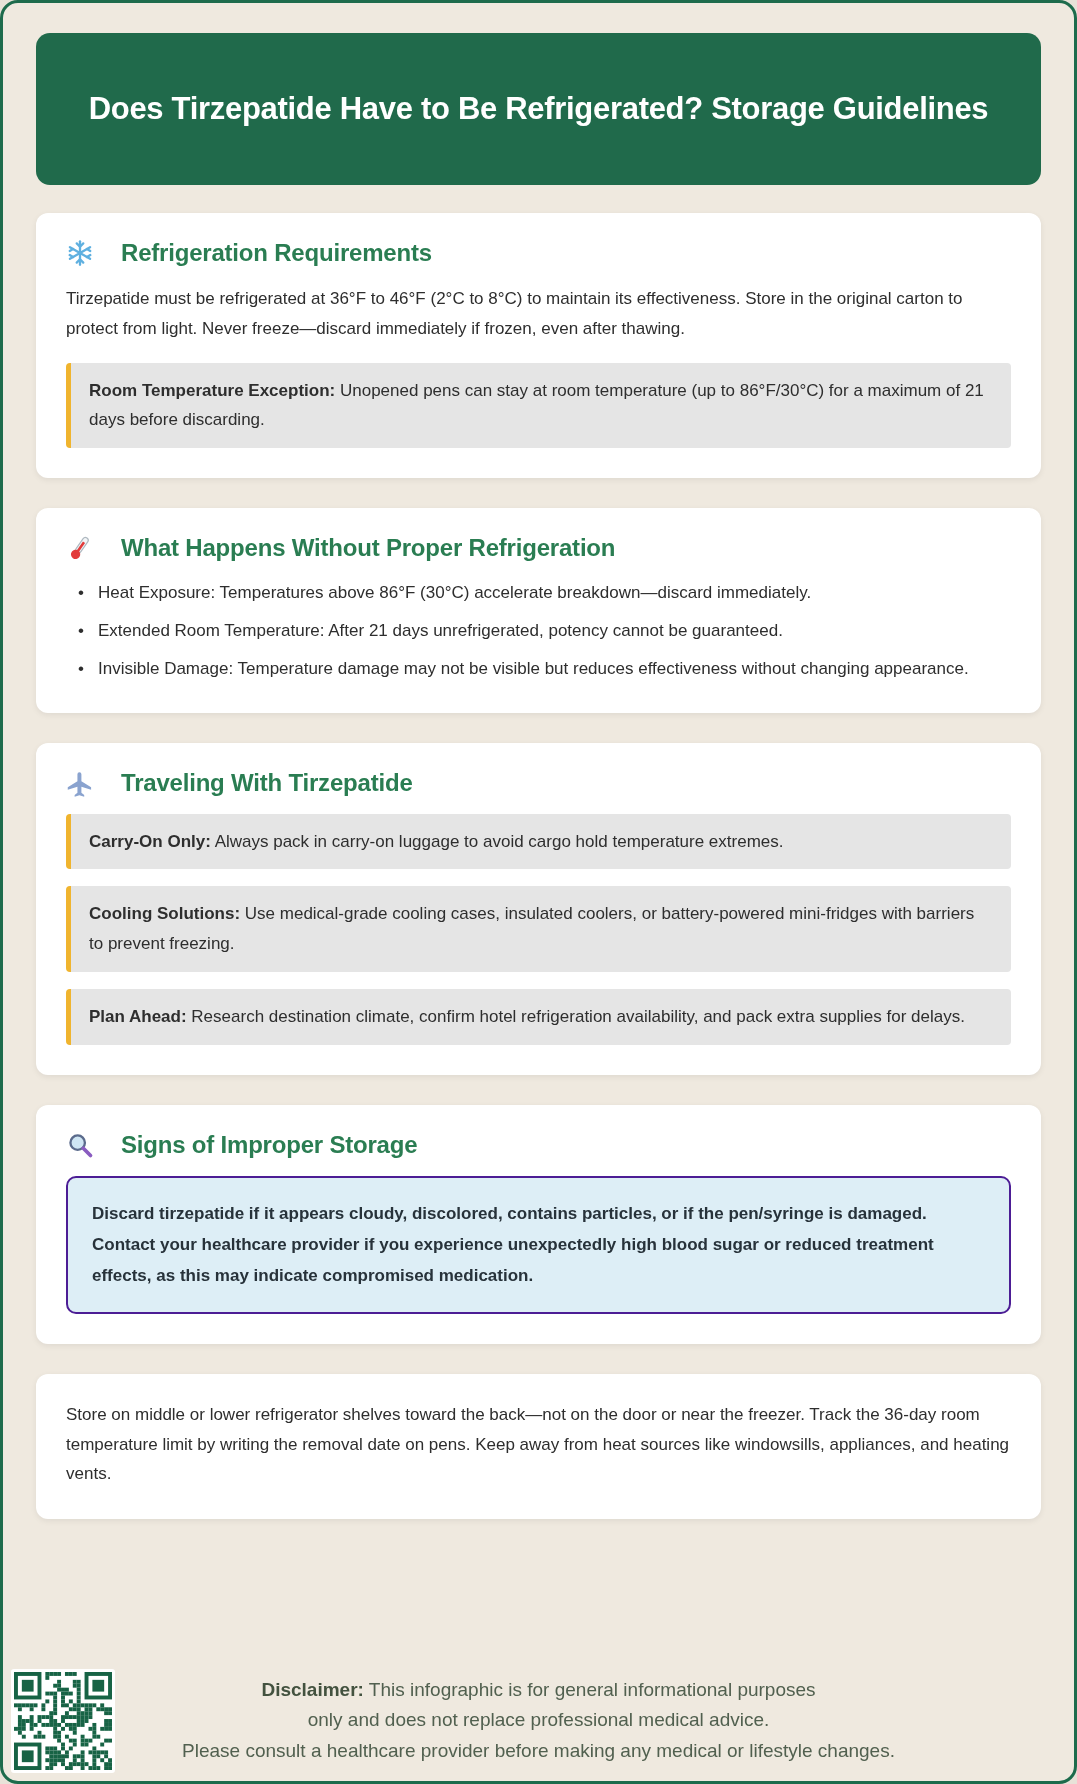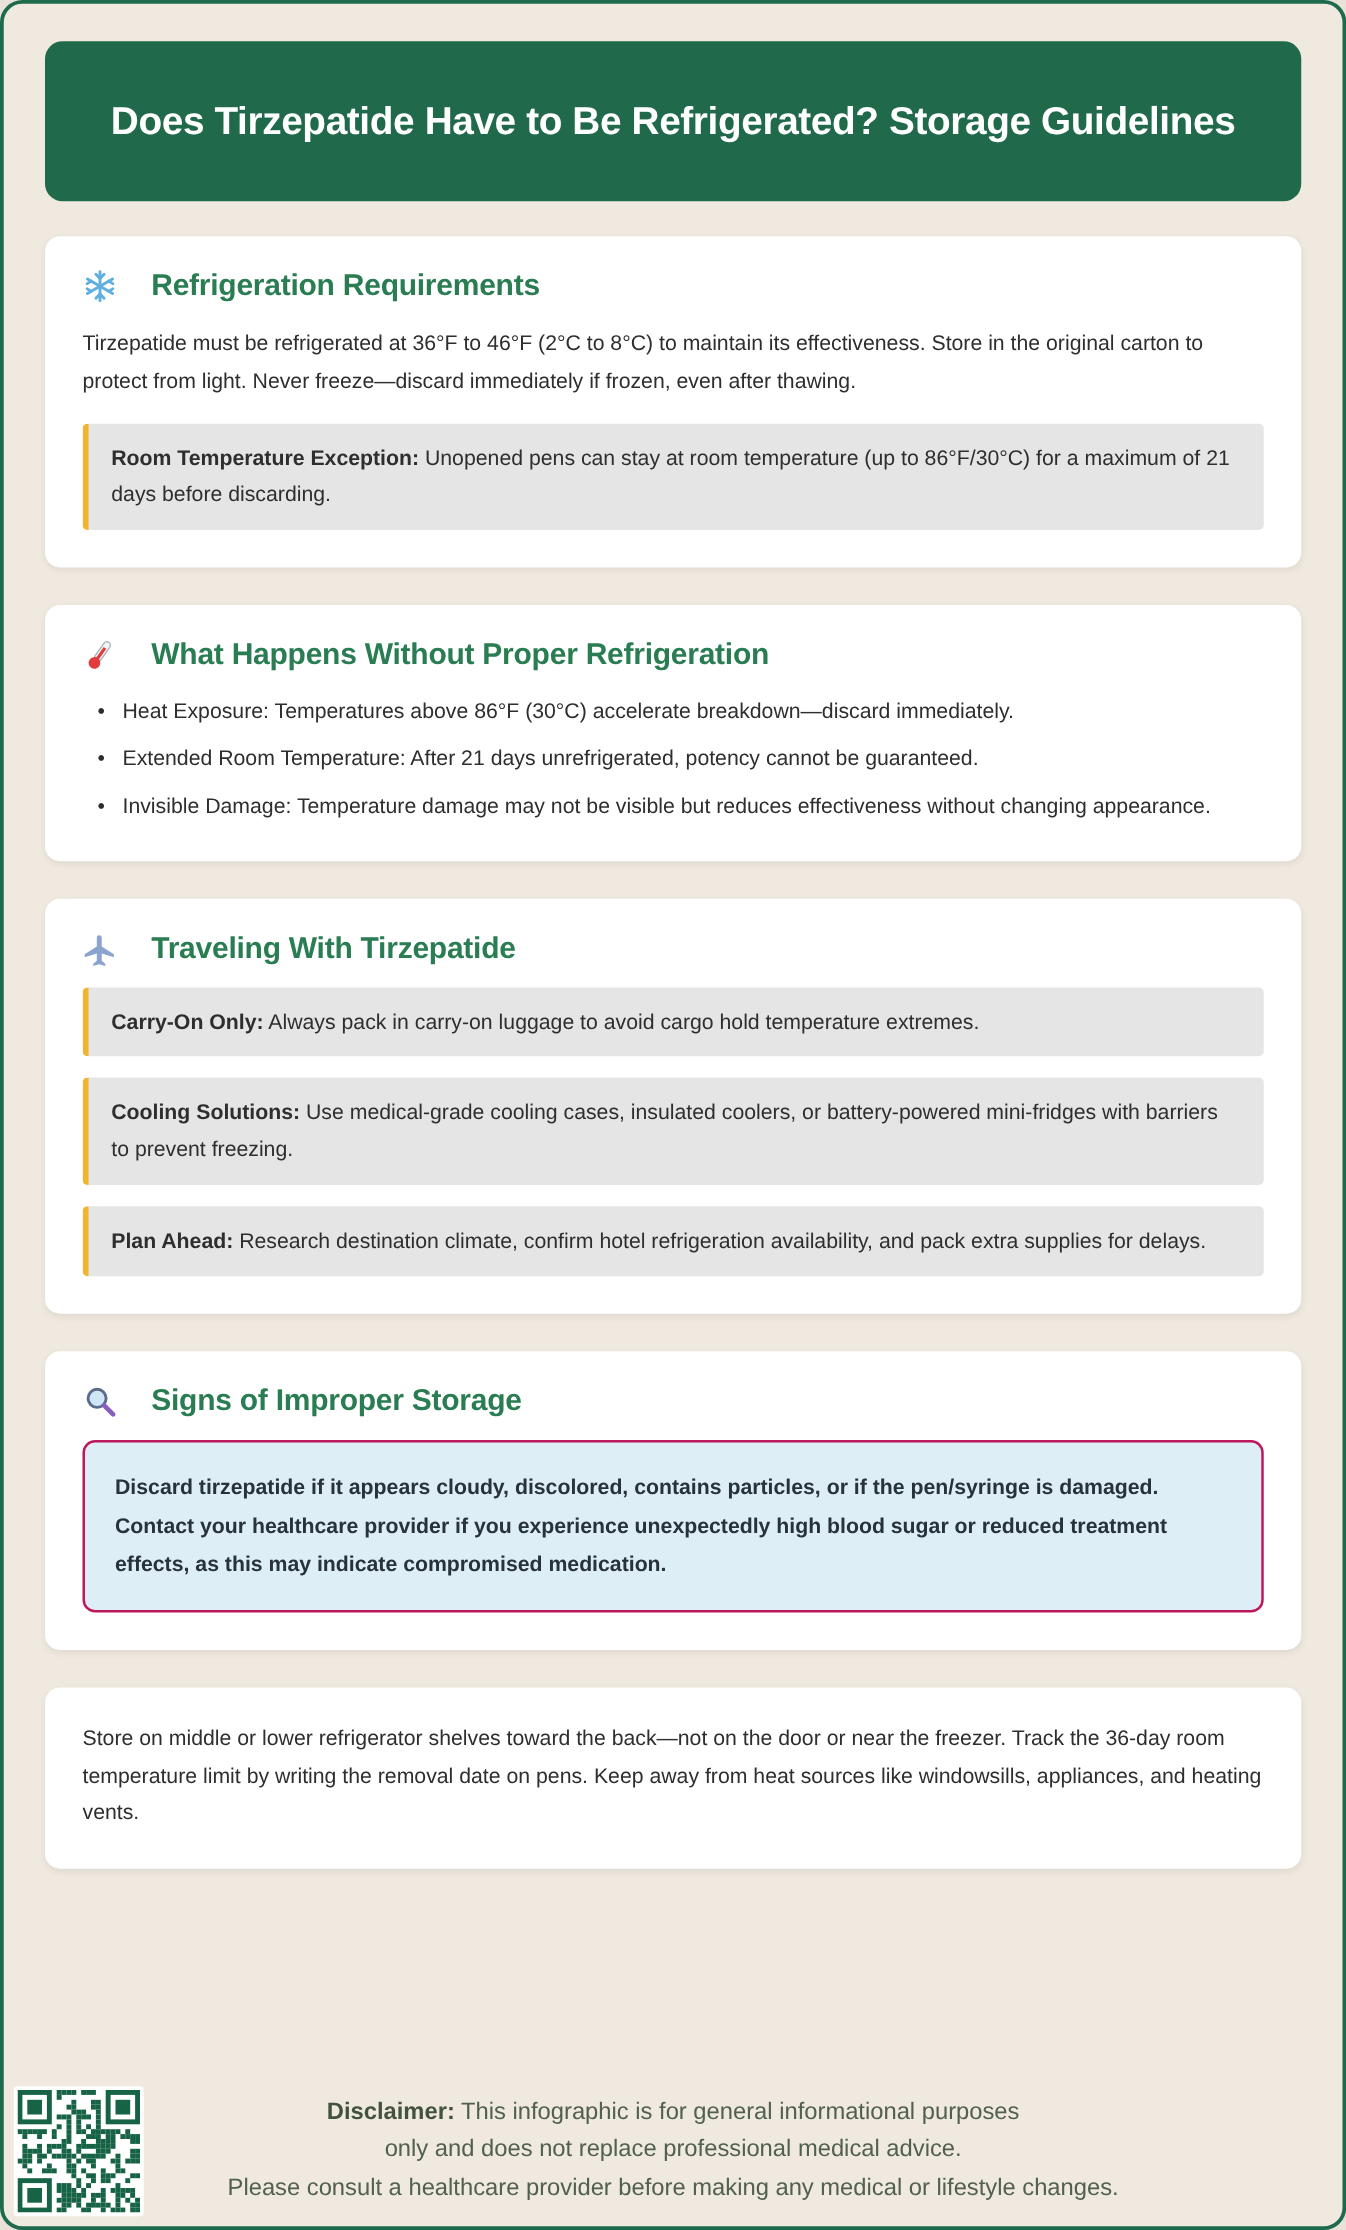--- a/index.html
+++ b/index.html
@@ -14,21 +14,21 @@
     background: #efe9df;
     border: 3px solid #1d6b4c;
     border-radius: 18px;
     padding: 30px 33px 0;
     position: relative;
     overflow: hidden;
   }
   .header {
     background: #206a4b;
     border-radius: 14px;
-    height: 128px;
+    height: 152px;
     display: flex; align-items: center; justify-content: center;
     margin-bottom: 28px;
     padding: 17px 40px;
   }
   .header h1 {
     color: #ffffff;
     font-size: 31px;
     font-weight: bold;
     letter-spacing: -0.3px;
     text-align: center;
@@ -80,21 +80,21 @@
   }
   ul.bullets li:last-child { margin-bottom: 0; }
   ul.bullets li::before {
     content: "\2022";
     position: absolute; left: 0; top: 0;
     color: #2e2e2e;
   }
   ul.bullets .lead { font-weight: normal; }
   .alert-box {
     background: #ddeef6;
-    border: 2px solid #be185d;
+    border: 2px solid #4c1d95;
     border-radius: 10px;
     padding: 20px 24px;
     font-size: 17px;
     font-weight: bold;
     line-height: 1.85;
     color: #27323a;
   }
   .footer {
     position: absolute;
     left: 0; right: 0; bottom: 0;

